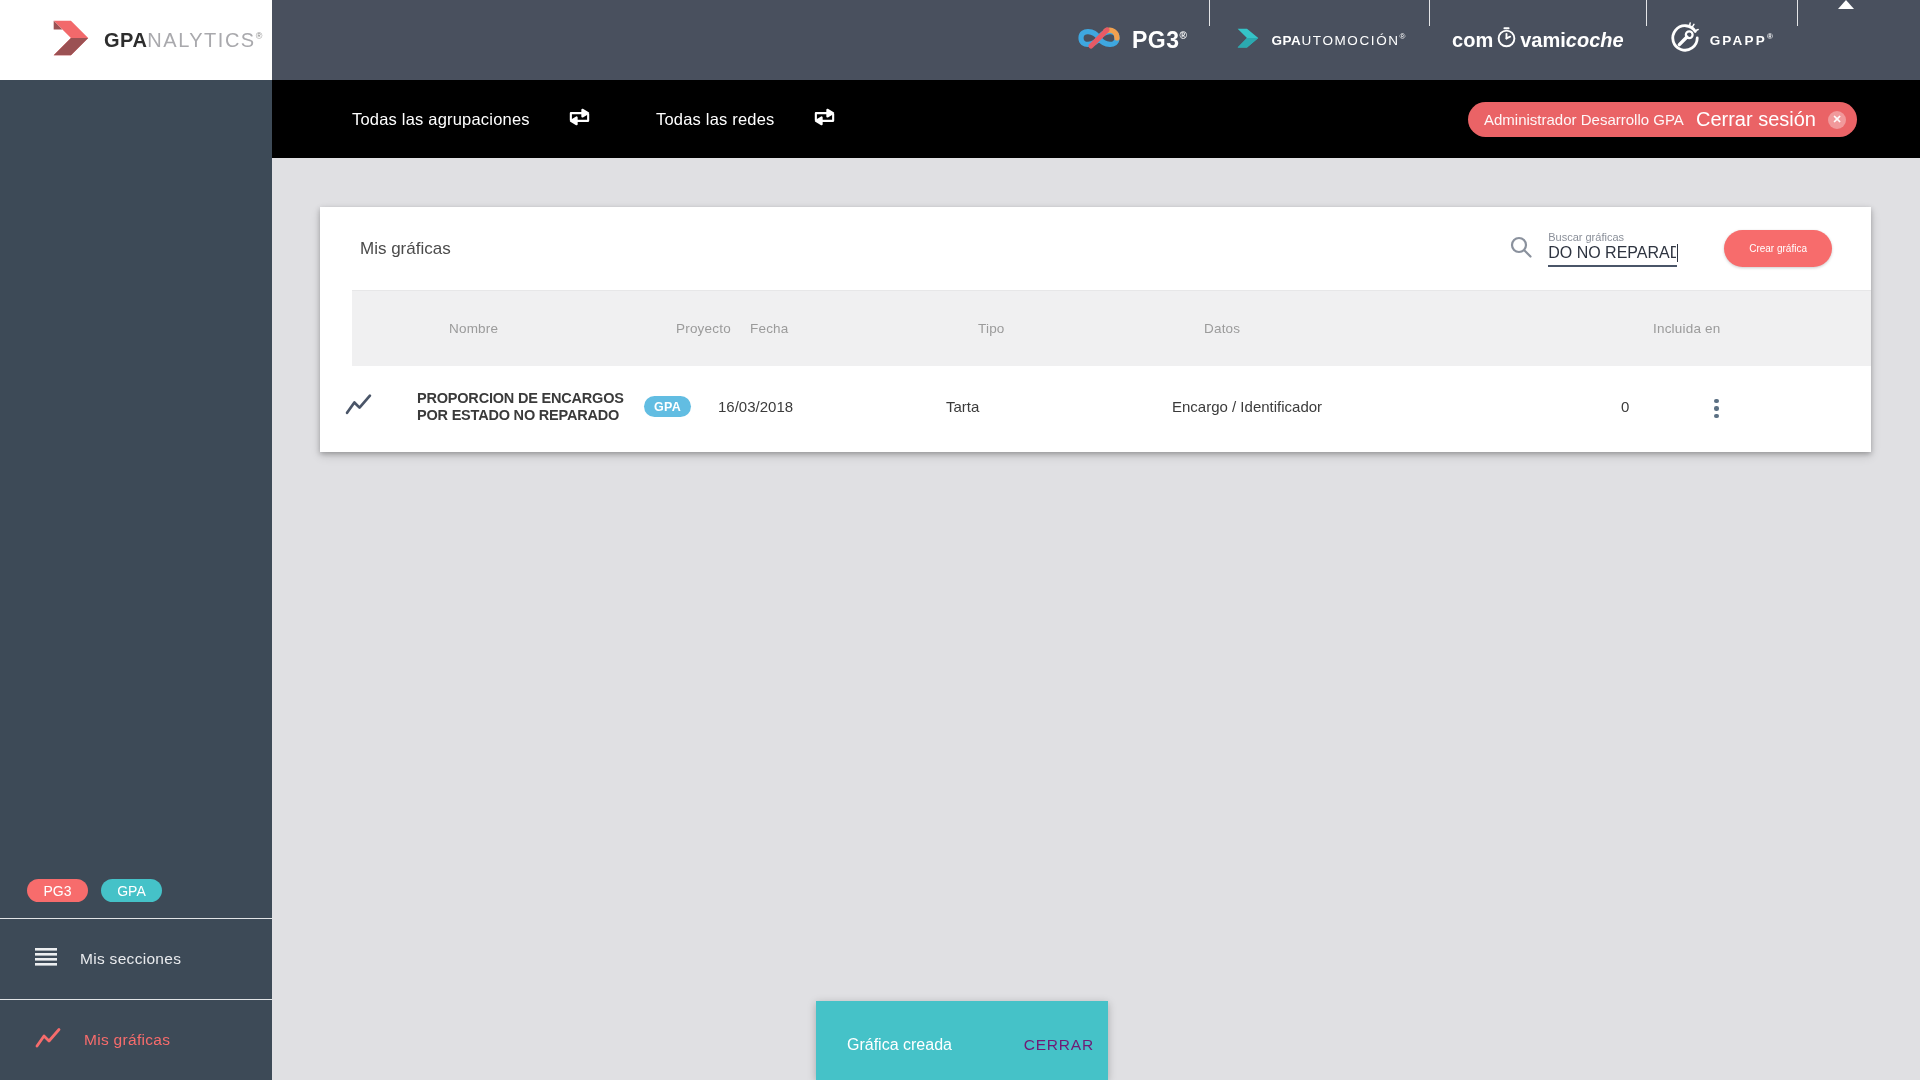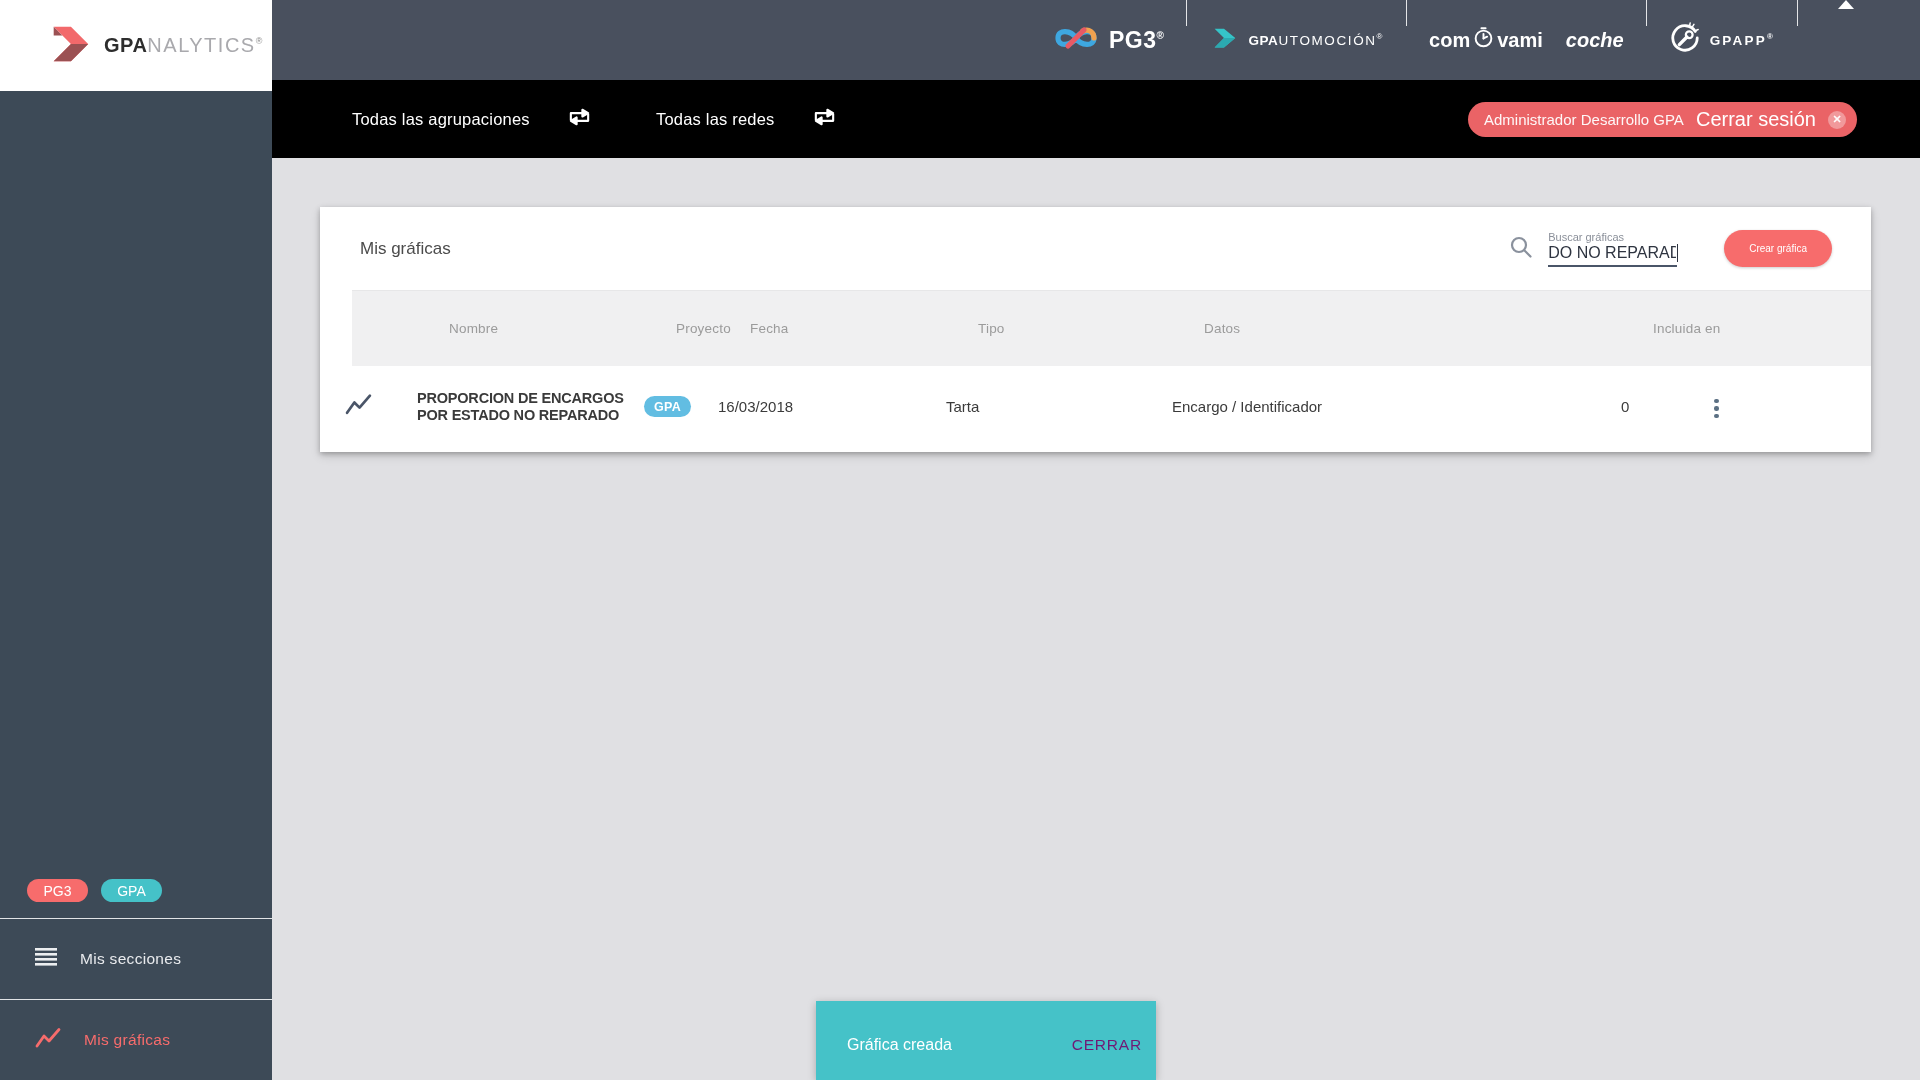--- a/index.html
+++ b/index.html
@@ -1,35 +1,35 @@
 <!DOCTYPE html>
 <html><head>
 <meta charset="utf-8">
 <style>
   * { margin:0; padding:0; box-sizing:border-box; }
   html,body { width:1920px; height:1080px; overflow:hidden; }
   body { font-family:"Liberation Sans", sans-serif; background:#e0e0e3; position:relative; }
 
   
-  .logo-box { position:absolute; left:0; top:0; width:272px; height:91px; background:#ffffff; display:flex; align-items:center; padding-left:46px; z-index:5; }
+  .logo-box { position:absolute; left:0; top:0; width:272px; height:80px; background:#ffffff; display:flex; align-items:center; padding-left:46px; z-index:5; }
   .logo-word { margin-left:12px; font-size:20px; letter-spacing:.5px; white-space:nowrap; }
   .logo-word .g1 { font-weight:bold; color:#2d2d2d; }
   .logo-word .g2 { color:#a9a9ad; letter-spacing:1.5px; }
   .logo-word sup { font-size:9px; color:#8a8a8a; }
 
   .topbar { position:absolute; left:272px; top:0; width:1648px; height:80px; background:#49505e; display:flex; justify-content:flex-end; padding-right:66px; }
   .tb-group { display:flex; align-items:center; color:#fff; white-space:nowrap; }
   .tb-divider { width:1px; height:26px; background:rgba(255,255,255,.85); margin:0 22px; }
   .pg3-text { font-size:23px; font-weight:bold; margin-left:10px; letter-spacing:.5px; }
   .pg3-text sup { font-size:10px; }
   .gpauto-text { font-size:13.5px; margin-left:9px; letter-spacing:1.6px; font-weight:300; }
   .gpauto-text b { font-weight:800; letter-spacing:.6px; }
   .gpauto-text sup { font-size:8px; }
   .comprava { font-size:20px; font-weight:bold; display:flex; align-items:center; }
-  .comprava .it { font-style:italic;padding-left:23px; }
+  .comprava .it { font-style:italic; }
   .comprava svg { margin:0 2px; }
   .gpapp-text { font-size:13.5px; font-weight:600; letter-spacing:2.2px; margin-left:9px; }
   .gpapp-text sup { font-size:8px; }
   .collapse-tri { width:0; height:0; border-left:8px solid transparent; border-right:8px solid transparent; border-bottom:9px solid #ffffff; margin-left:18px; cursor:pointer; }
 
   
   .sidebar { position:absolute; left:0; top:80px; width:272px; height:1000px; background:#3d4a57; }
   .sidebar-bottom { position:absolute; left:0; bottom:0; width:100%; }
   .badge-row { display:flex; align-items:center; gap:13px; padding:0 0 16px 27px; }
   .side-badge { height:23px; border-radius:12px; color:#fff; font-size:14px; display:flex; align-items:center; justify-content:center; min-width:61px; padding:0 10px; }
@@ -66,21 +66,21 @@
   .th { font-size:13.5px; color:#9b9b9b; letter-spacing:.2px; }
   .table-row { height:81px; background:#ffffff; }
   .cell-icon { padding-left:25px; }
   .row-name { font-size:14.5px; font-weight:bold; color:#3a3a3a; line-height:17px; letter-spacing:-.2px; max-width:212px; }
   .proj-badge { display:inline-flex; align-items:center; justify-content:center; min-width:47px; height:21px; border-radius:11px; background:#62bde2; color:#fff; font-size:12.5px; font-weight:bold; letter-spacing:.3px; }
   .cell-text { font-size:15px; color:#3b3b3b; }
   .kebab { display:inline-flex; flex-direction:column; gap:3px; padding:6px 10px; margin-left:4px; cursor:pointer; }
   .kebab i { width:4.5px; height:4.5px; border-radius:50%; background:#5b7083; }
 
   
-  .snackbar { position:absolute; left:816px; top:1001px; width:340px; height:79px; background:#45c2c8; display:flex; align-items:center; padding:8px 14px 0 31px; box-shadow:0 2px 8px rgba(0,0,0,.25); }
+  .snackbar { position:absolute; left:816px; top:1001px; width:292px; height:79px; background:#45c2c8; display:flex; align-items:center; padding:8px 14px 0 31px; box-shadow:0 2px 8px rgba(0,0,0,.25); }
   .snack-msg { color:#ffffff; font-size:16px; flex:1; }
   .snack-action { color:#701a75; font-size:15.5px; font-weight:normal; letter-spacing:.8px; cursor:pointer; }
 </style>
 </head>
 <body>
 
 <div class="logo-box">
   <span>
     <svg width="46" height="46" viewBox="0 0 48 48">
       <polygon points="8,6 26,6 44,24 26,42 8,42 26,24" fill="#f2696b"></polygon>

